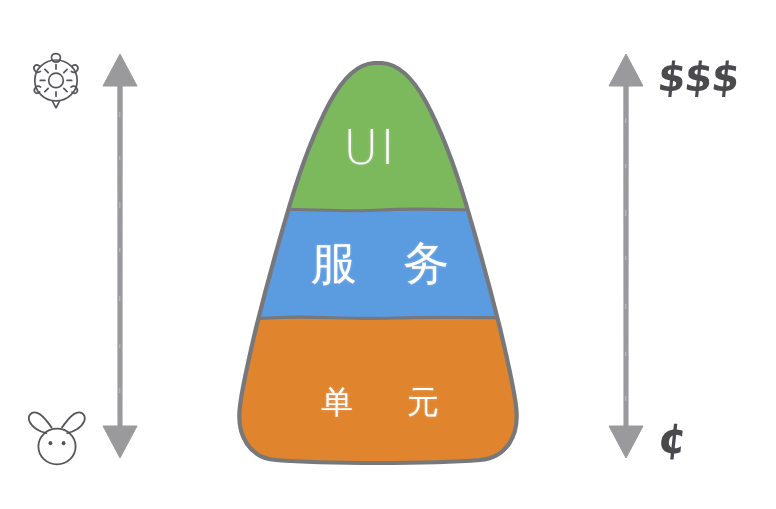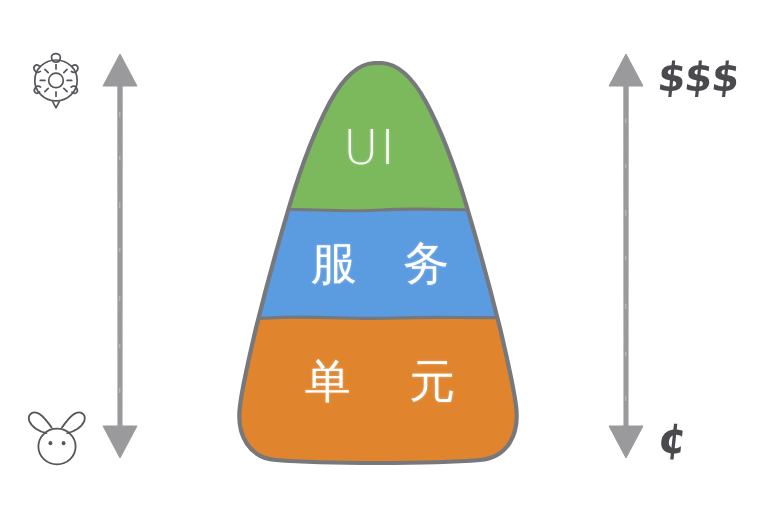--- a/index.html
+++ b/index.html
@@ -117,27 +117,27 @@
     display: flex;
     align-items: center;
     justify-content: center;
     font-size: 46px;
     letter-spacing: 16px;
     text-indent: 16px;
     font-weight: 300;
   }
   #label-unit {
     left: 230px;
-    top: 345px;
+    top: 366px;
     width: 300px;
     height: 74px;
     display: flex;
     align-items: center;
     justify-content: center;
-    font-size: 46px;
+    font-size: 32px;
     letter-spacing: 22px;
     text-indent: 22px;
     font-weight: 300;
   }
 </style>
 </head>
 <body>
 
 <div id="canvas">
 

